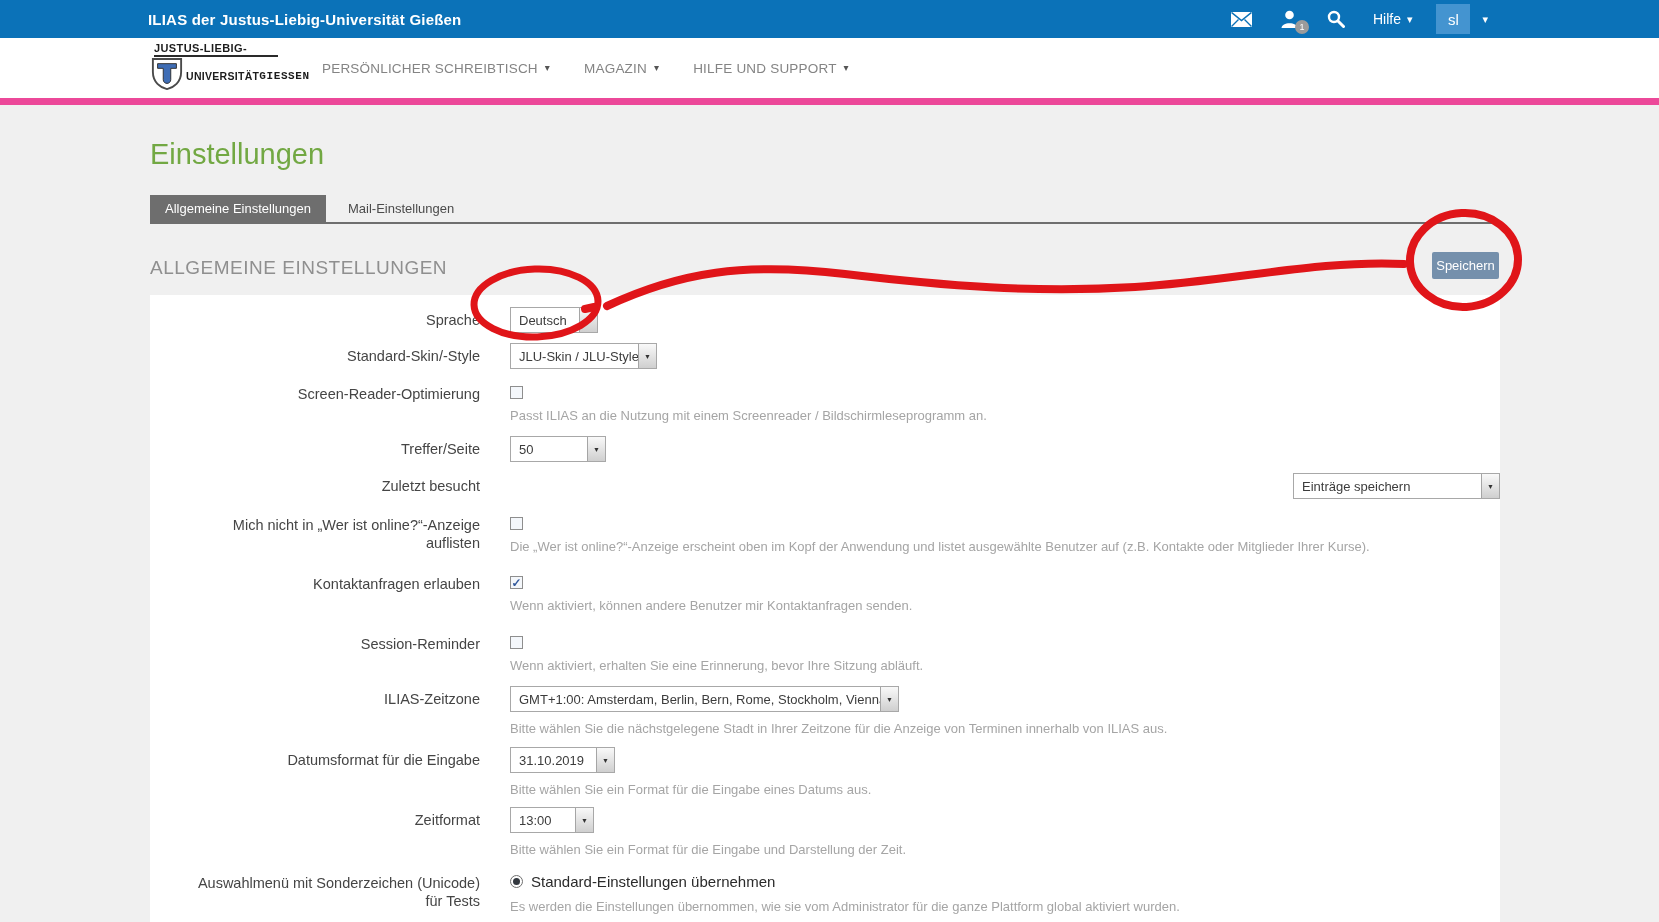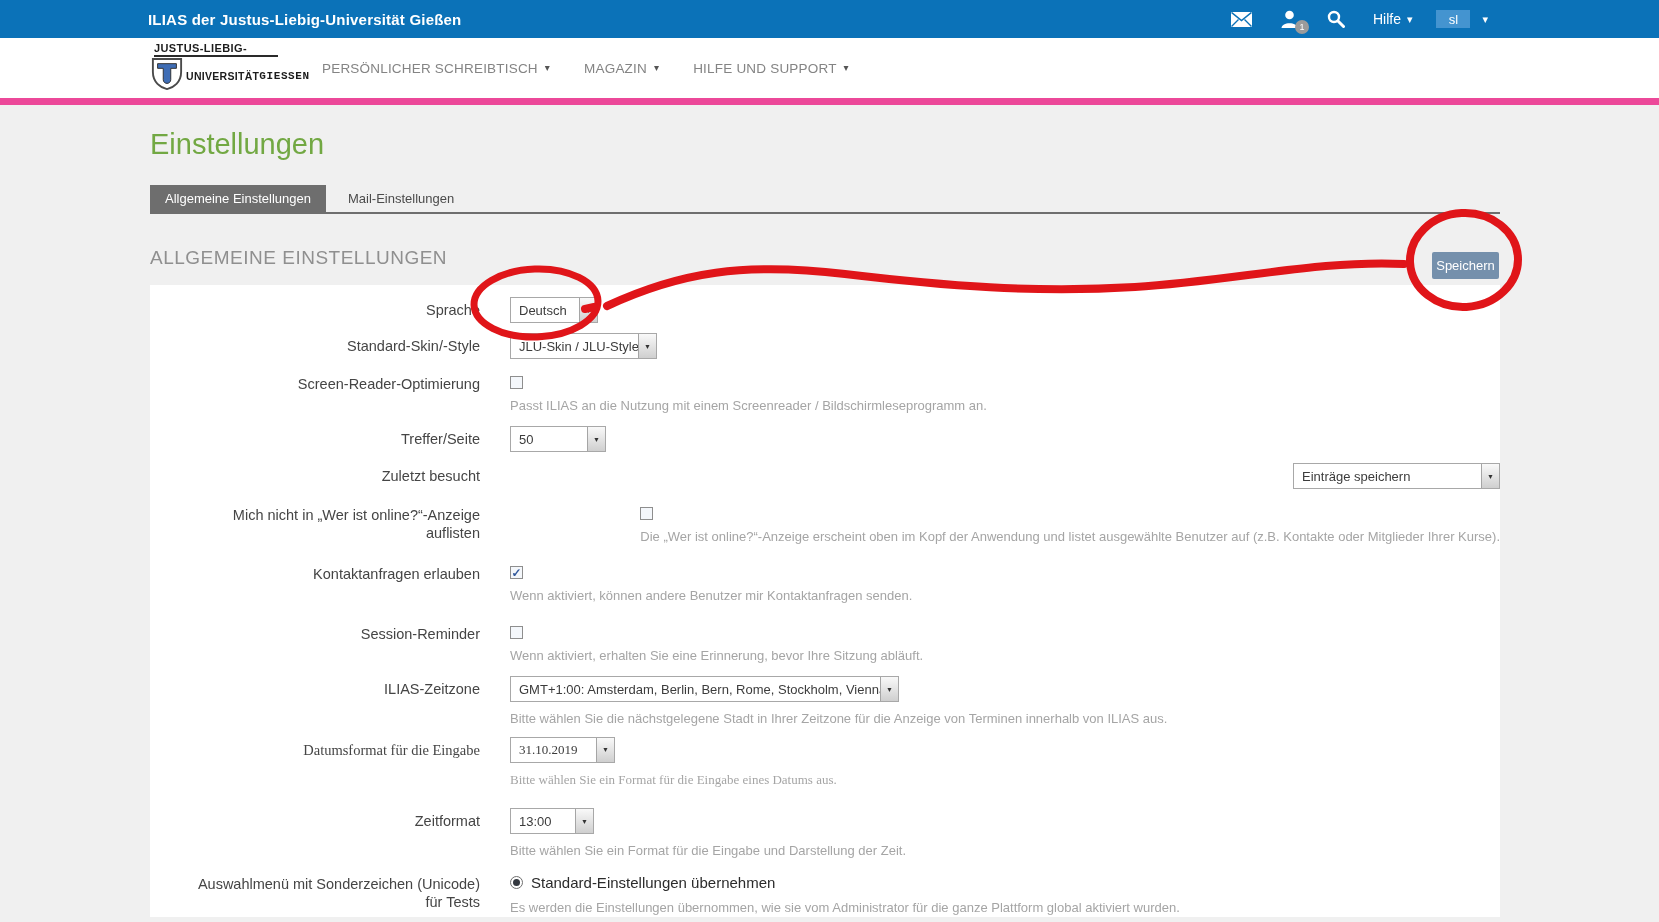--- a/index.html
+++ b/index.html
@@ -8,39 +8,39 @@
 
   
   .topbar { height:38px; background:#0b72b8; position:relative; }
   .topbar-inner { width:1352px; margin-left:148px; height:100%; display:flex; align-items:center; justify-content:space-between; }
   .topbar-title { color:#fff; font-size:15px; font-weight:bold; letter-spacing:.2px; }
   .topbar-right { display:flex; align-items:center; height:100%; }
   .tb-icon { display:flex; align-items:center; justify-content:center; height:100%; padding:0 14px; cursor:pointer; position:relative; }
   .badge { position:absolute; right:4px; bottom:4px; width:14px; height:14px; border-radius:50%; background:#9b9b9b; color:#fff; font-size:9px; display:flex; align-items:center; justify-content:center; }
   .hilfe { color:#fff; font-size:14px; display:flex; align-items:center; gap:6px; padding:0 14px; height:100%; cursor:pointer; }
   .caret-white { color:#fff; font-size:11px; line-height:1; }
-  .user-box { background:#4494d0; color:#fff; width:34px; height:18px; display:flex; align-items:center; justify-content:center; font-size:13px; margin-left:10px; cursor:pointer; }
+  .user-box { background:#4494d0; color:#fff; width:34px; height:30px; display:flex; align-items:center; justify-content:center; font-size:15px; margin-left:10px; cursor:pointer; }
   .user-caret { padding:0 12px; cursor:pointer; }
 
   
   .navbar { height:67px; background:#fff; border-bottom:7px solid #ec4899; display:flex; align-items:center; }
   .navbar-inner { width:1352px; margin-left:150px; display:flex; align-items:center; }
   .logo { display:flex; flex-direction:column; cursor:pointer; width:128px; }
   .logo-top { font-size:11px; font-weight:bold; color:#1c1c1c; letter-spacing:.4px; border-bottom:2px solid #2a2a2a; padding-bottom:1px; margin-left:4px; }
   .logo-bottom { display:flex; align-items:center; margin-top:1px; }
   .logo-text { display:flex; flex-direction:row; margin-left:2px; }
   .logo-l2 { font-size:10.5px; font-weight:bold; color:#1c1c1c; letter-spacing:.3px; }
   .logo-l3 { font-size:11px; font-weight:bold; color:#1c1c1c; letter-spacing:.6px;font-family:Liberation Mono, monospace; }
   .mainmenu { display:flex; align-items:center; margin-left:44px; gap:34px; }
   .menu-item { font-size:13.5px; color:#848484; letter-spacing:.2px; display:flex; align-items:center; gap:7px; cursor:pointer; white-space:nowrap; }
   .caret-gray { color:#555; font-size:10px; line-height:1; }
 
   
   .content { position:relative; width:1350px; margin-left:150px; }
-  .page-title { padding-top:23px; font-size:29px; color:#72a843; font-weight:normal; }
+  .page-title { padding-top:33px; font-size:29px; color:#72a843; font-weight:normal; }
   .tabs { margin-top:24px; display:flex; align-items:flex-end; border-bottom:2px solid #6e6e6e; }
   .tab { height:27px; display:flex; align-items:center; padding:0 15px; font-size:13px; cursor:pointer; }
   .tab.active { background:#6e6e6e; color:#fff; }
   .tab.inactive { color:#4b4b4b; padding:0 22px; }
   .section-heading { margin-top:33px; font-size:19px; color:#8f8f8f; letter-spacing:.5px; font-weight:normal; }
   .save-btn { position:absolute; top:147px; right:1px; width:67px; height:27px; background:#7590ac; color:#fff; border:none; font-size:13px; font-family:"Liberation Sans", sans-serif; cursor:pointer; border-radius:2px; }
 
   .panel { margin-top:16px; background:#fff; min-height:632px; padding-top:12px; }
 
   
@@ -57,22 +57,22 @@
   .checkbox .mark { font-size:12px; line-height:10px; color:#31589c; font-weight:bold; visibility:hidden; }
   .checkbox.checked .mark { visibility:visible; }
 
   .radio-line { display:flex; align-items:center; gap:8px; margin-top:3px; }
   .radio { width:13px; height:13px; border-radius:50%; border:1px solid #6f6f6f; background:#fff; display:flex; align-items:center; justify-content:center; cursor:pointer; }
   .radio .dot { width:7px; height:7px; border-radius:50%; background:#33383f; }
   .radio-label { font-size:15px; color:#2b2b2b; }
 
   
   .mb10{margin-bottom:10px;} .mb12{margin-bottom:12px;} .mb11{margin-bottom:11px;}
-  .mb13{margin-bottom:13px;justify-content:space-between;} .mb16{margin-bottom:16px;justify-content:space-between;} .mb17{margin-bottom:17px;}
-  .mb9{margin-bottom:20px;font-family:Liberation Serif, serif;}
+  .mb13{margin-bottom:13px;justify-content:space-between;} .mb16{margin-bottom:16px;} .mb17{margin-bottom:17px;}
+  .mb9{margin-bottom:9px;}
 
   .annotation-overlay { position:absolute; left:0; top:0; width:1659px; height:922px; pointer-events:none; z-index:60; }
 </style>
 </head>
 <body>
 
 <div class="topbar">
   <div class="topbar-inner">
     <div class="topbar-title">ILIAS der Justus-Liebig-Universität Gießen</div>
     <div class="topbar-right">

